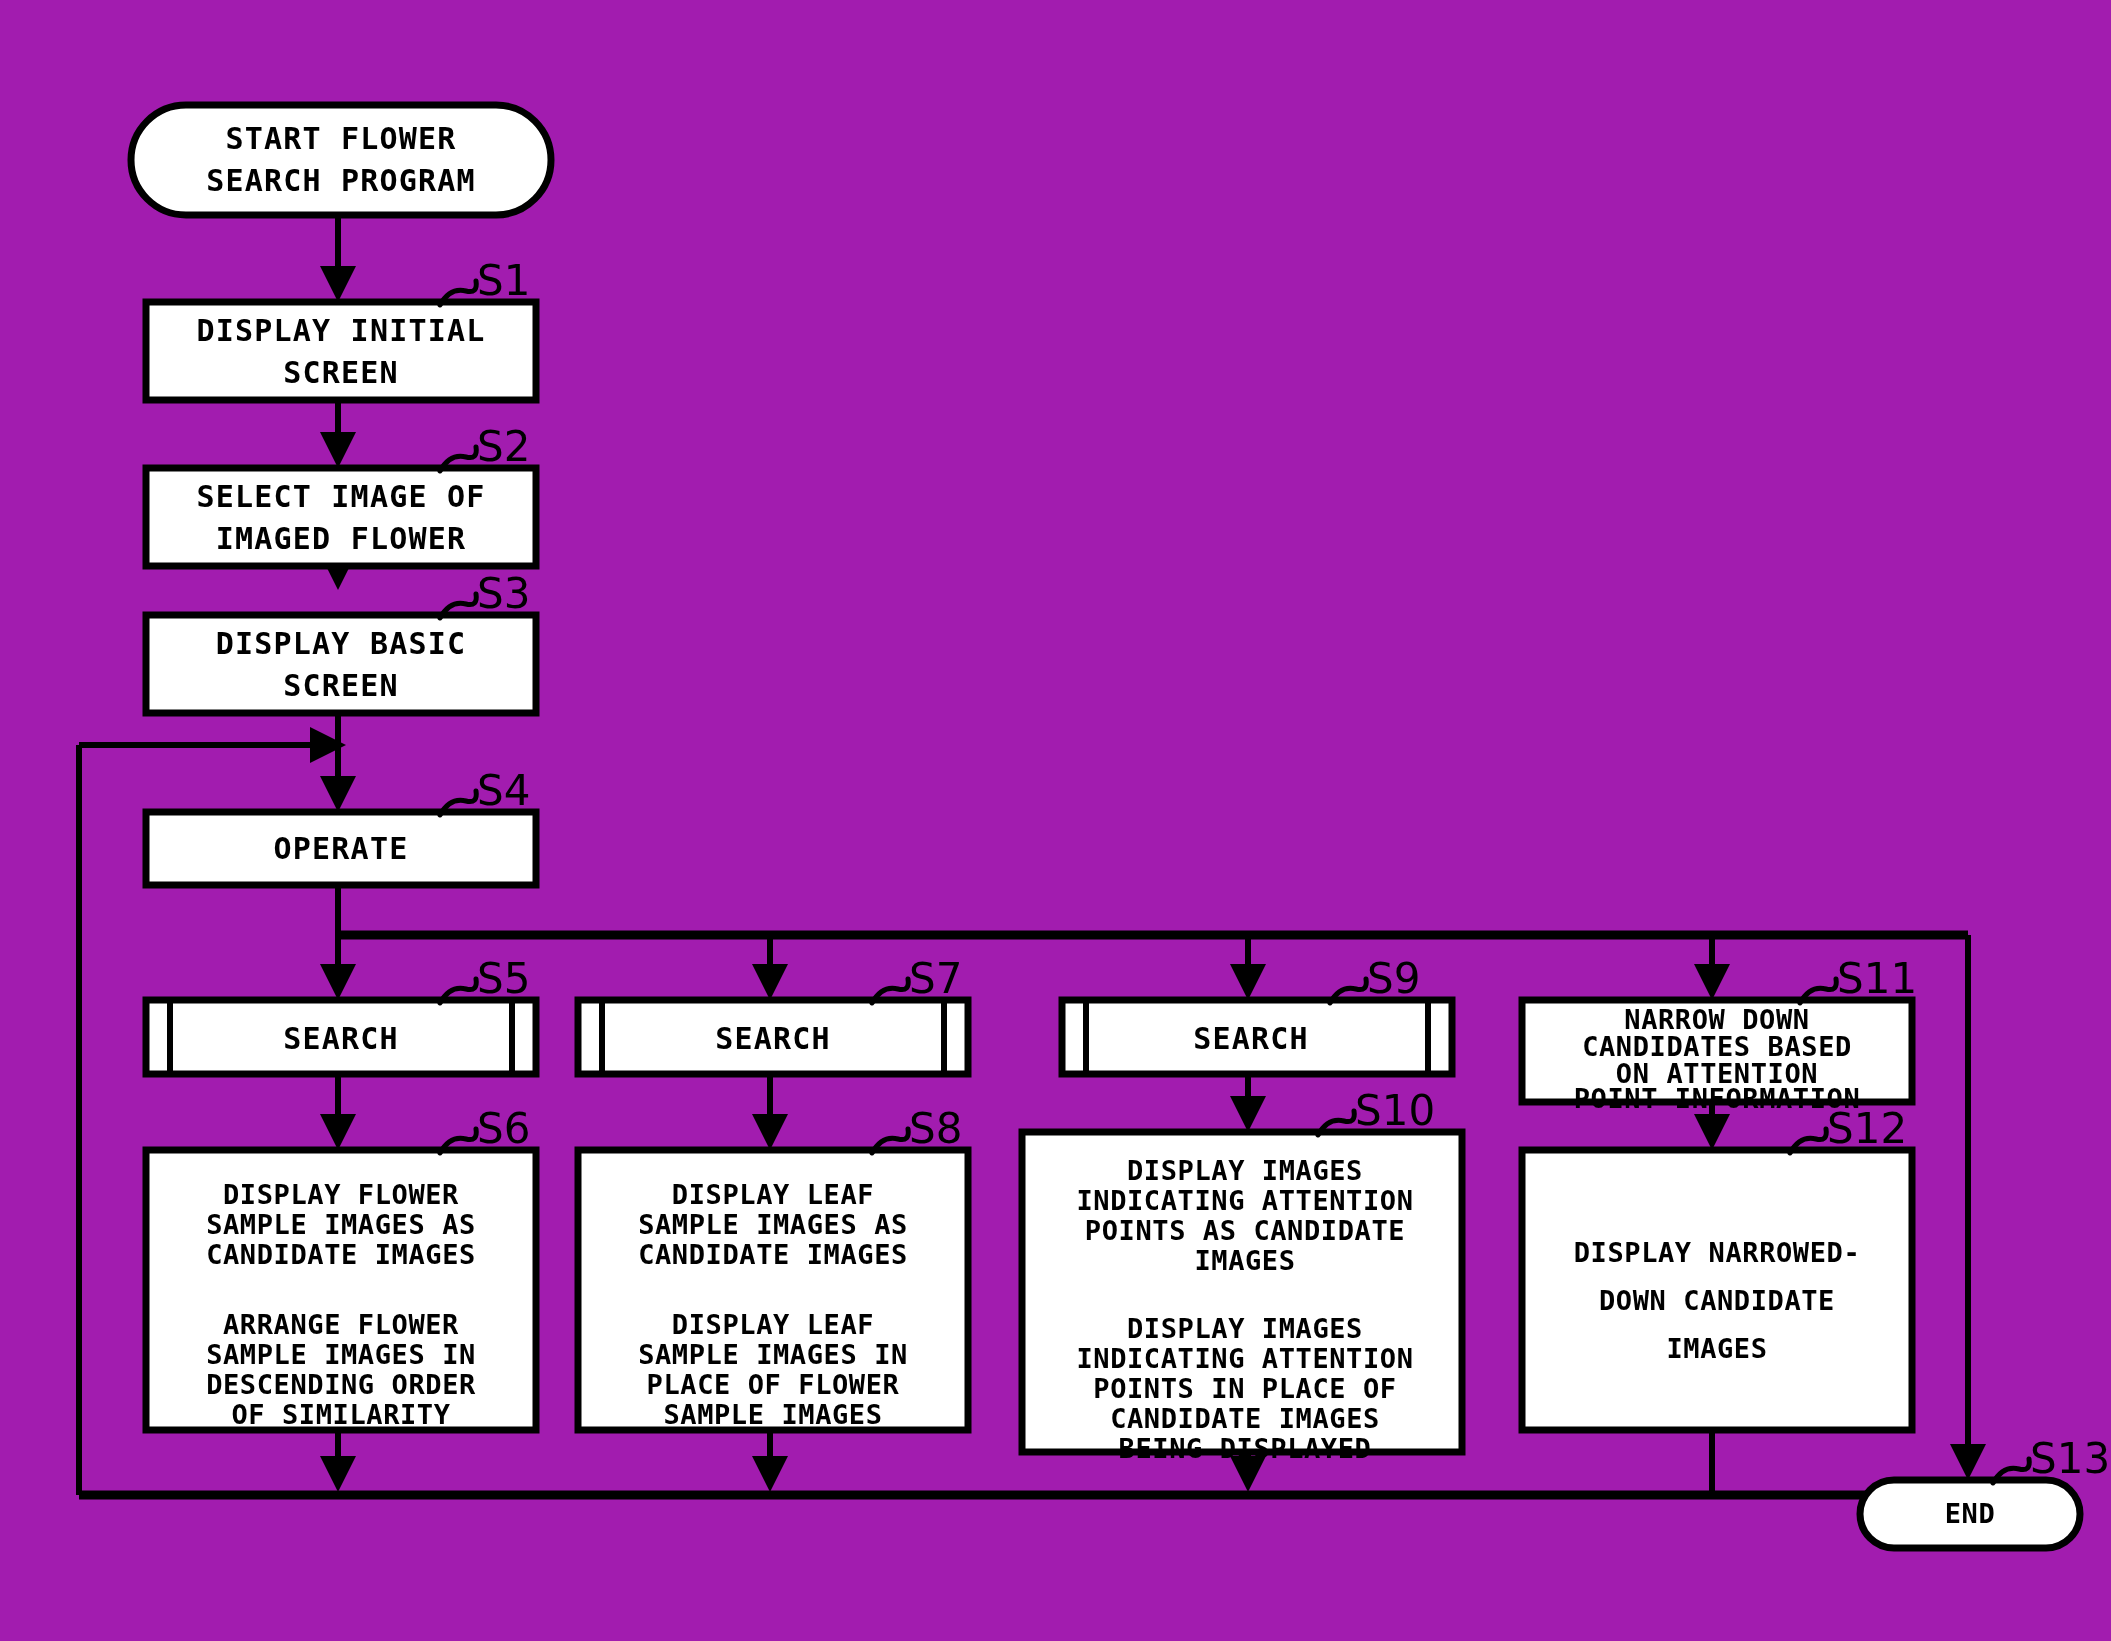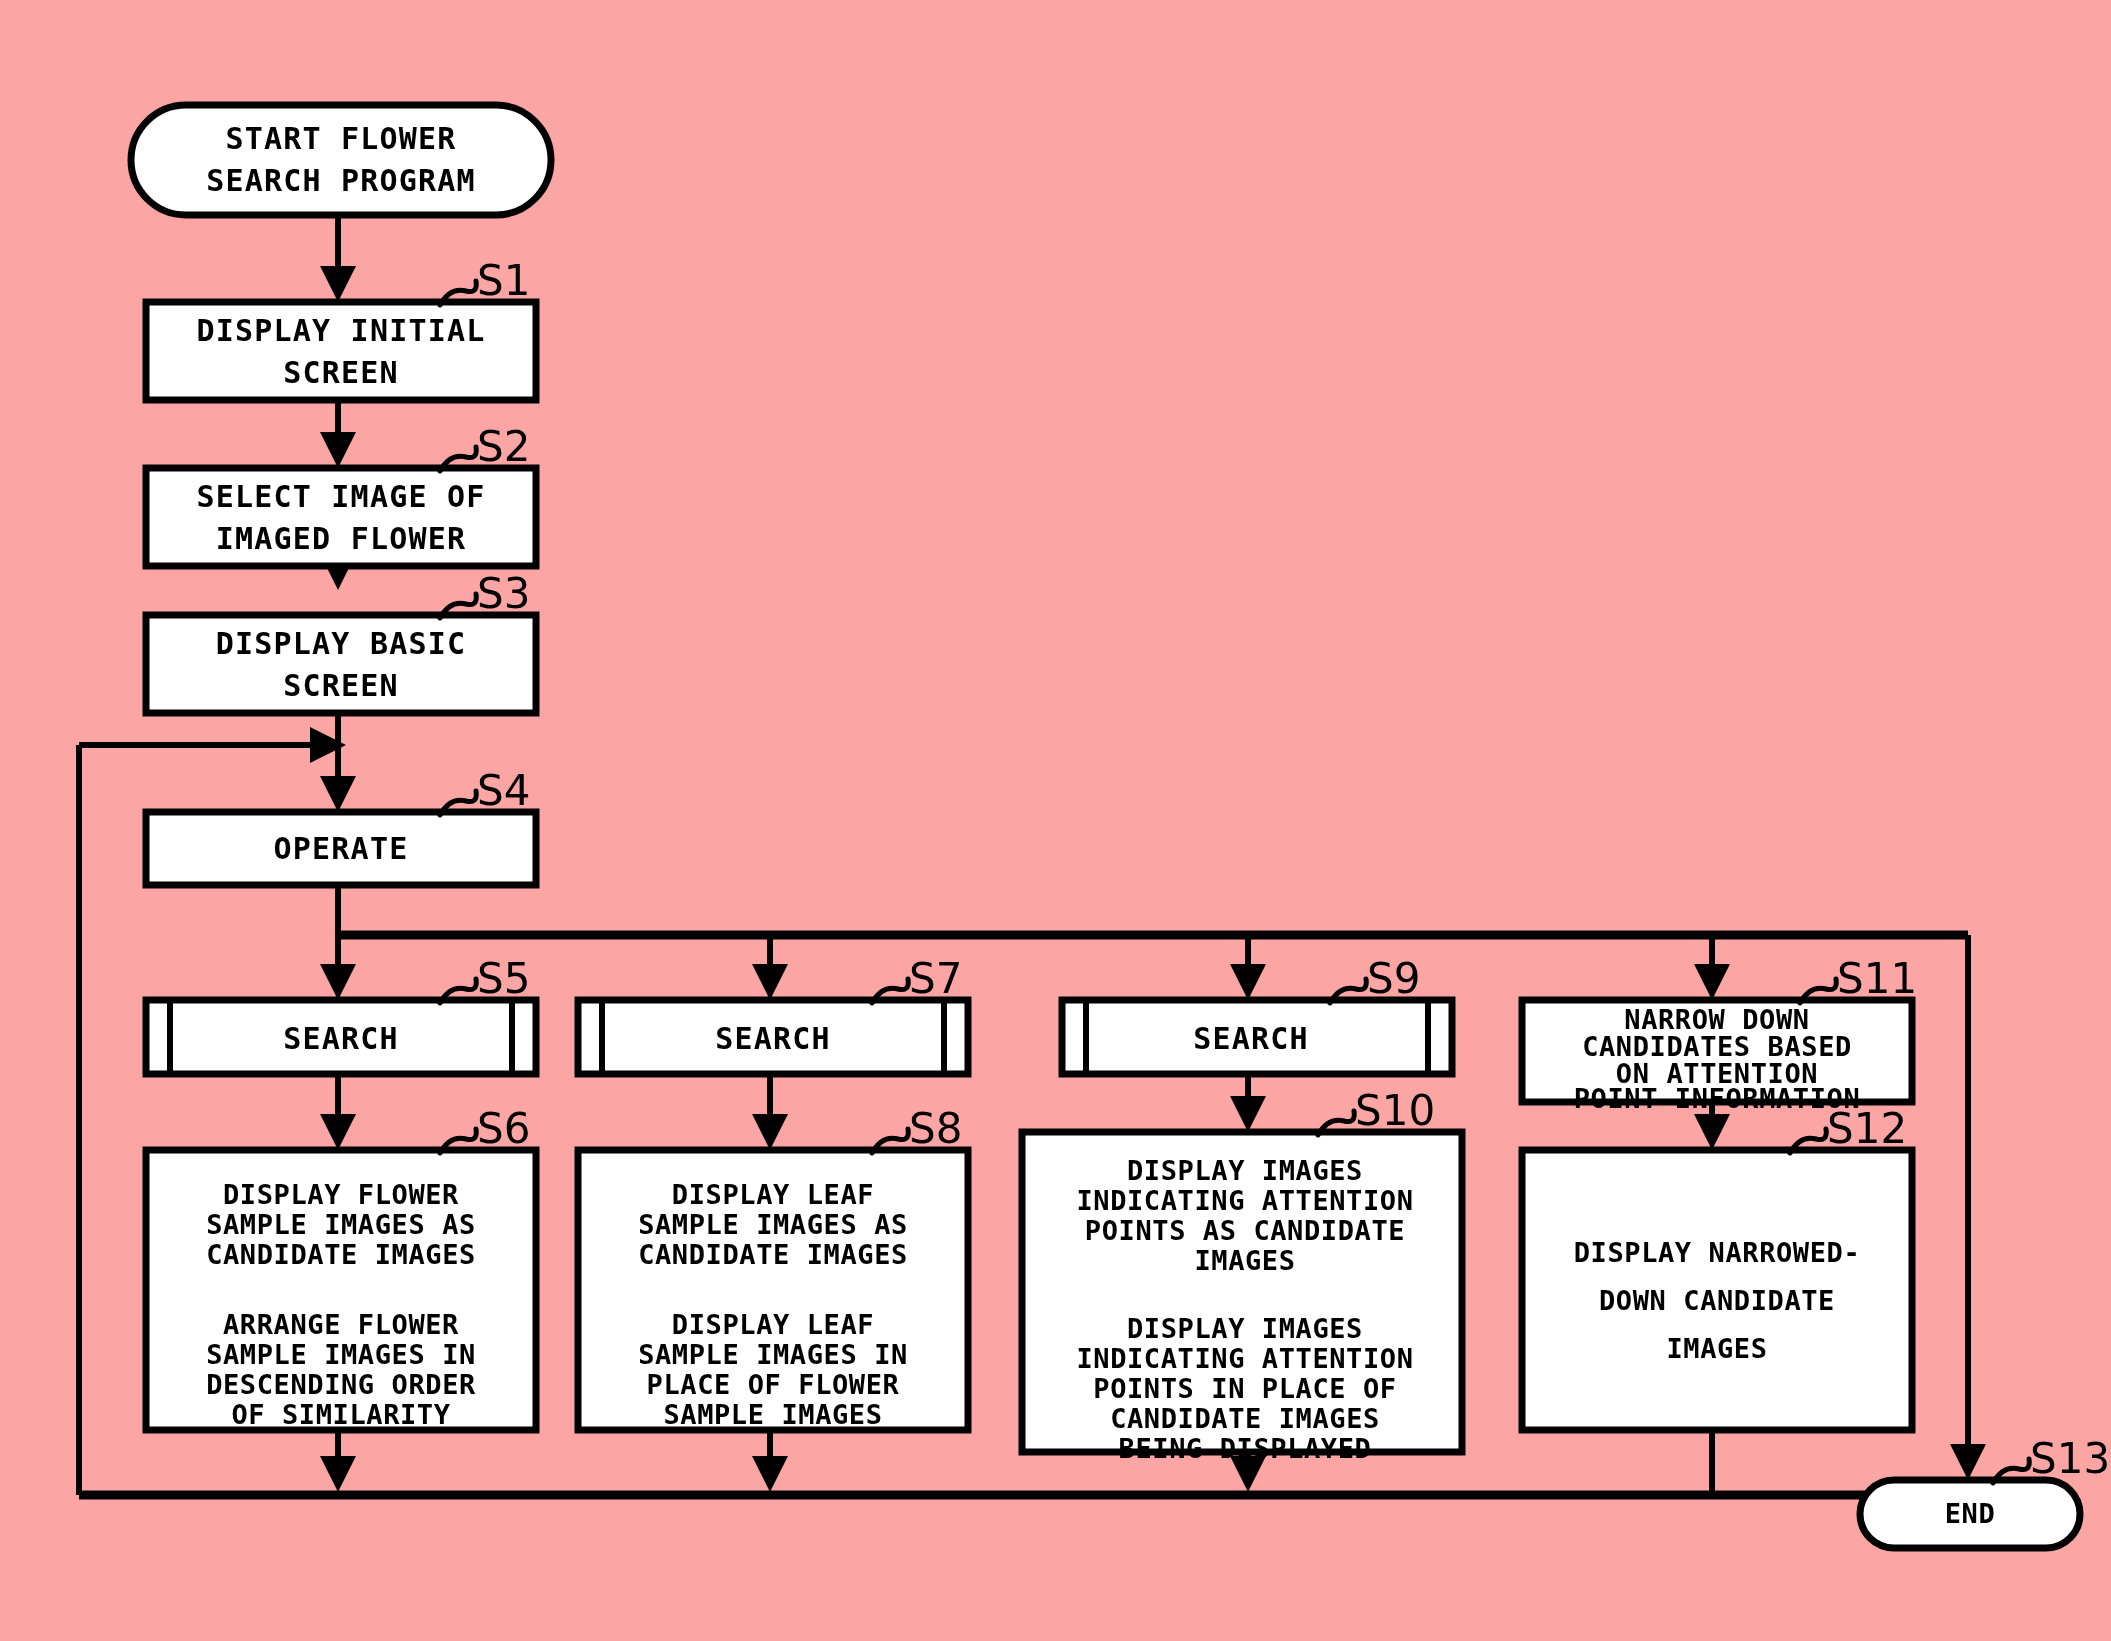--- a/index.html
+++ b/index.html
@@ -4,21 +4,21 @@
 <style>
   html, body {
     margin: 0;
     padding: 0;
     background: #ffffff;
   }
   #page {
     position: relative;
     width: 2111px;
     height: 1641px;
-    background: #fca5a5;
+    background: #a21caf;
     overflow: hidden;
     font-family: "DejaVu Sans Mono", monospace;
   }
   svg.flow {
     display: block;
     width: 2111px;
     height: 1641px;
   }
   .shape {
     fill: #ffffff;

